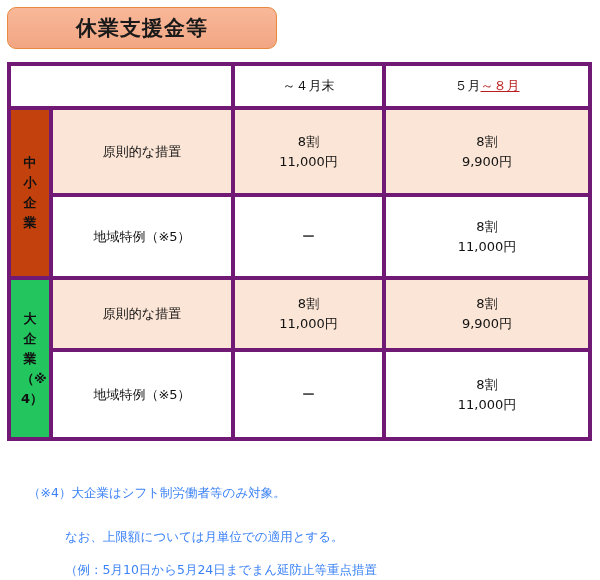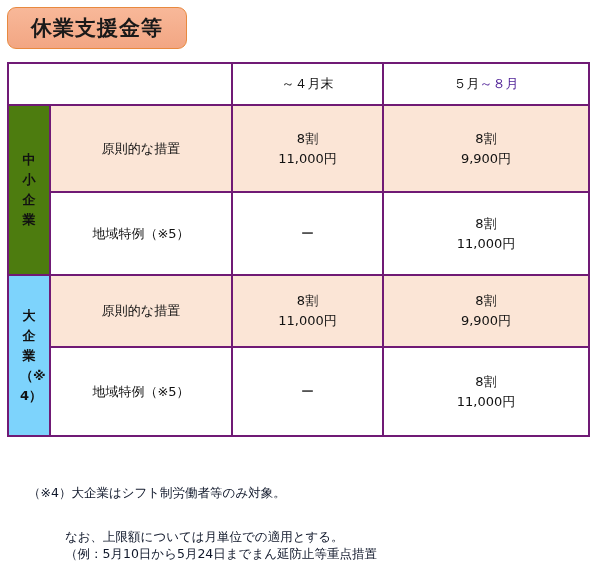--- a/index.html
+++ b/index.html
@@ -1,43 +1,43 @@
 <!DOCTYPE html>
 <html><head>
 <meta charset="utf-8">
 <style>
   html, body { margin: 0; padding: 0; background: #ffffff; }
   body { width: 600px; height: 580px; position: relative; overflow: hidden;
          font-family: "DejaVu Sans", "Liberation Sans", sans-serif; color: #111; }
   .title-box {
-    position: absolute; left: 7px; top: 7px; width: 180px; height: 42px;
+    position: absolute; left: 7px; top: 7px; width: 270px; height: 42px;
     background: linear-gradient(#f8b899, #f2a683);
     border: 1px solid #e8893f; border-radius: 9px;
     box-sizing: border-box; display: flex; align-items: center; justify-content: center;
     font-weight: bold; font-size: 21px; letter-spacing: 1px; color: #1a1a1a;
   }
   table.main {
     position: absolute; left: 7px; top: 62px;
     border-collapse: collapse; table-layout: fixed;
     border: 2px solid #000;
   }
-  table.main td { border: 2px solid #701a75; text-align: center; vertical-align: middle;
+  table.main td { border: 4px solid #701a75; text-align: center; vertical-align: middle;
                   font-size: 13px; padding: 0; line-height: 20px; }
   .hdr td { height: 40px; }
   .peach { background: #fbe5d6; }
   .cat { font-weight: bold; font-size: 17px; line-height: 19px; }
   .vert { display: inline-block; width: 18px; word-break: break-all; text-align: center; }
-  .accent { color: #4c1d95; }
+  .accent { color: #b91c1c; text-decoration: underline; }
   .r1 { height: 87px; }
   .r2 { height: 83px; }
   .r3 { height: 72px; }
   .r4 { height: 89px; }
-  .notes { position: absolute; left: 28px; top: 484px; font-size: 12.5px; line-height: 17.5px; color: #0f172a; }
+  .notes { position: absolute; left: 28px; top: 484px; font-size: 12.5px; line-height: 17.5px; color: #3b82f6; }
   .notes .ind1 { padding-left: 37px; margin-top: 26px; }
-  .notes .ind2 { padding-left: 37px; }
+  .notes .ind2 { padding-left: 37px; margin-top: 16px; }
   .notes .ind3 { padding-left: 63px; }
 </style>
 </head>
 <body>
 
 <div class="title-box">
   <span>休業支援金等</span>
 </div>
 
 <table class="main">
@@ -48,21 +48,21 @@
       <col style="width:206px">
   </colgroup>
   <tbody>
       <tr class="hdr">
     <td colspan="2"></td>
     <td>～４月末</td>
     <td><span>５月</span><span class="accent">～８月</span></td>
   </tr>
 
   <tr class="r1 peach">
-    <td rowspan="2" class="cat" style="background:#4d7c0f"><span class="vert">中小企業</span></td>
+    <td rowspan="2" class="cat" style="background:#c2410c"><span class="vert">中小企業</span></td>
     <td>原則的な措置</td>
     <td>
           <div>8割</div>
           <div>11,000円</div>
         </td>
     <td>
           <div>8割</div>
           <div>9,900円</div>
         </td>
   </tr>
@@ -71,21 +71,21 @@
     <td>
           <div>ー</div>
         </td>
     <td>
           <div>8割</div>
           <div>11,000円</div>
         </td>
   </tr>
 
   <tr class="r3 peach">
-    <td rowspan="2" class="cat" style="background:#7dd3fc"><span class="vert">大企業（※4）</span></td>
+    <td rowspan="2" class="cat" style="background:#22c55e"><span class="vert">大企業（※4）</span></td>
     <td>原則的な措置</td>
     <td>
           <div>8割</div>
           <div>11,000円</div>
         </td>
     <td>
           <div>8割</div>
           <div>9,900円</div>
         </td>
   </tr>

